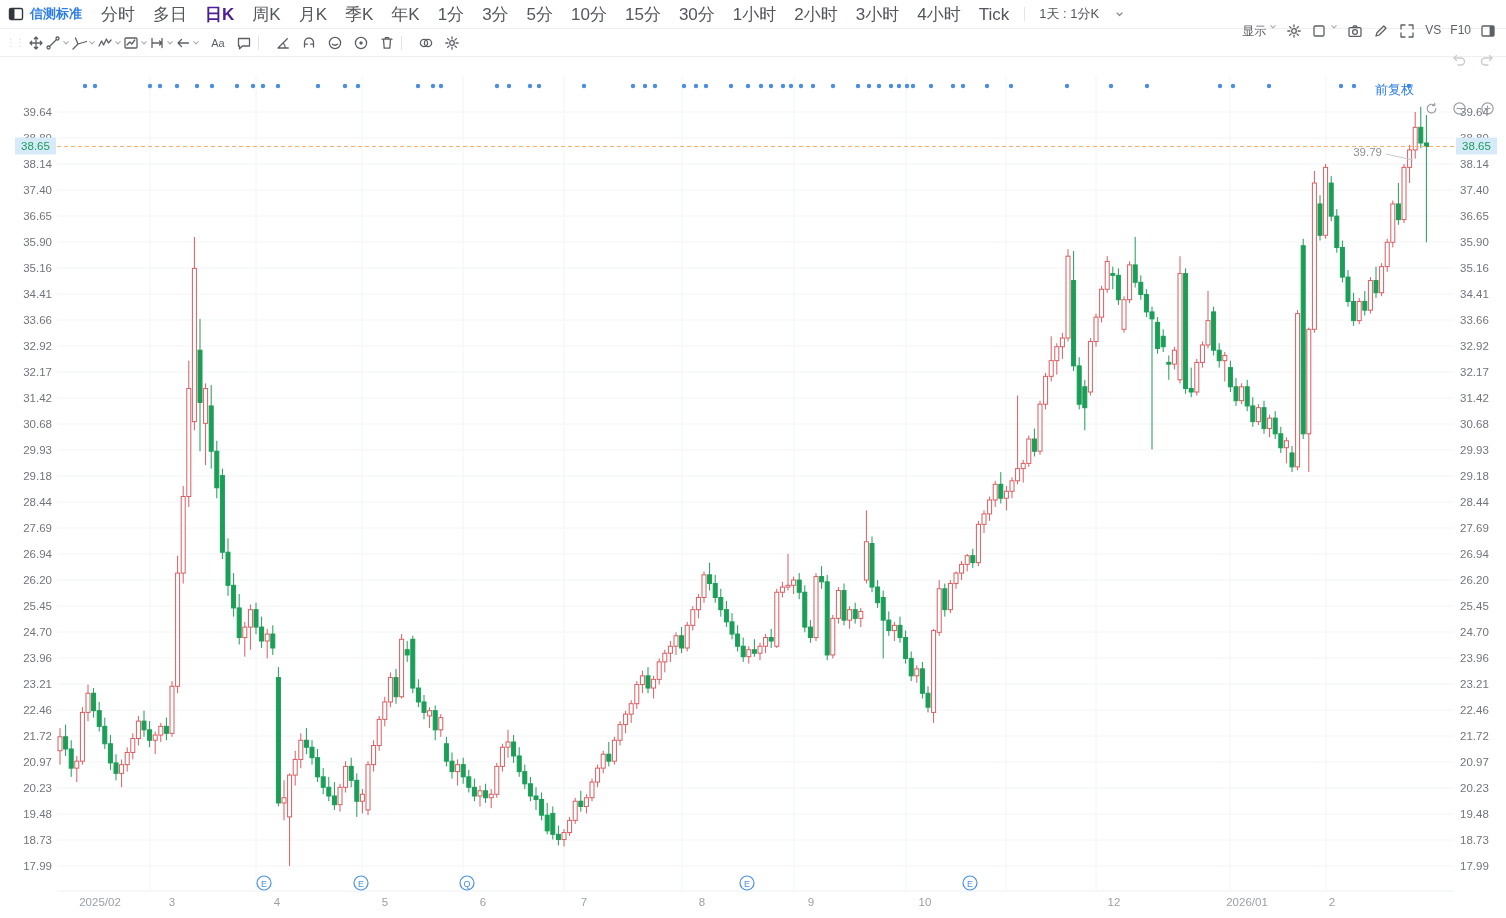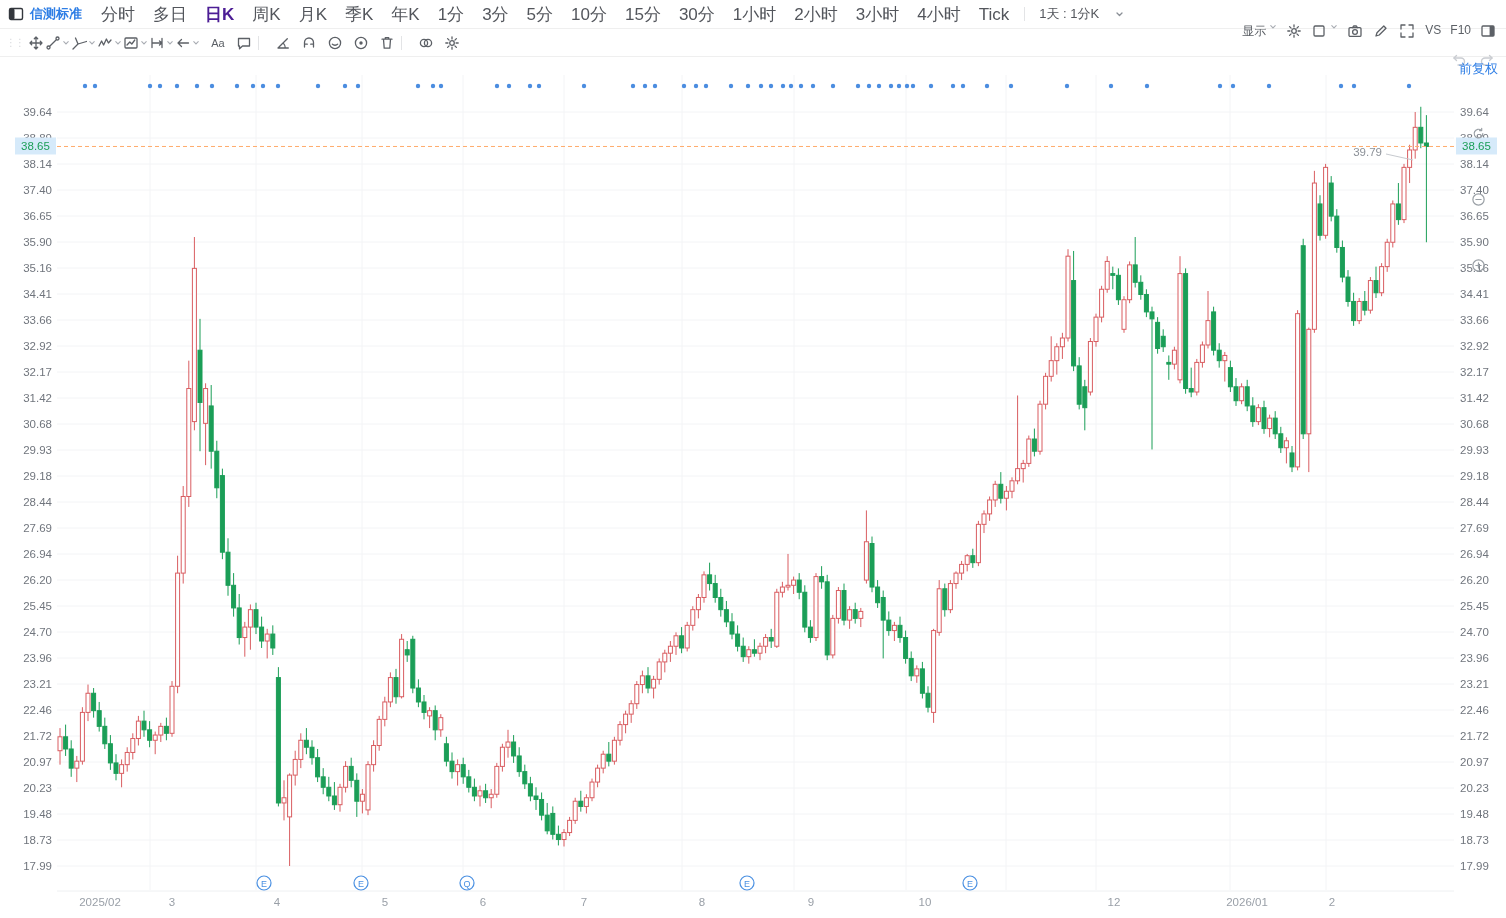--- a/index.html
+++ b/index.html
@@ -15,21 +15,21 @@
   .icbtn{display:flex;align-items:flex-start;justify-content:center;gap:3px;min-width:24px;height:24px;color:#5c6066;
     font-size:12px;cursor:pointer;background:none;border:none;font-family:inherit;padding:0 3px;margin-top:41px;}
   .icbtn svg{display:block;}
   .tb2{height:27px;display:flex;align-items:center;border-bottom:1px solid #efefef;padding:0 6px;}
   .drag-handle{color:#d8dadd;font-size:10px;letter-spacing:-1px;margin-right:4px;width:8px;line-height:8px;}
   .toolbtn{width:26px;height:24px;display:flex;align-items:center;justify-content:flex-end;gap:1px;cursor:pointer;
     background:none;border:none;color:#5c6066;padding:0;}
   .tb2-right{margin-left:auto;display:flex;gap:6px;align-items:center;}
   .chart-wrap{position:relative;width:1506px;height:863px;}
   #chart-svg{position:absolute;left:0;top:0;}
-  .adjust-row{position:absolute;right:8px;top:3px;display:flex;align-items:center;gap:7px;z-index:5;flex-direction:column;}
+  .adjust-row{position:absolute;right:8px;top:3px;display:flex;align-items:center;gap:7px;z-index:5;}
   .adjust-label{color:#2e7ee5;font-size:13px;cursor:pointer;}
   .adjust-row .icbtn{color:#9aa0a6;min-width:18px;height:18px;}
   .stroke-ic{stroke:#5c6066;fill:none;stroke-width:1.3;stroke-linecap:round;stroke-linejoin:round;}
   .muted-ic{stroke:#c9ccd1;fill:none;stroke-width:1.4;stroke-linecap:round;stroke-linejoin:round;}
 </style>
 </head>
 <body>
 
 <div class="tb1">
   <span class="win-ic">

